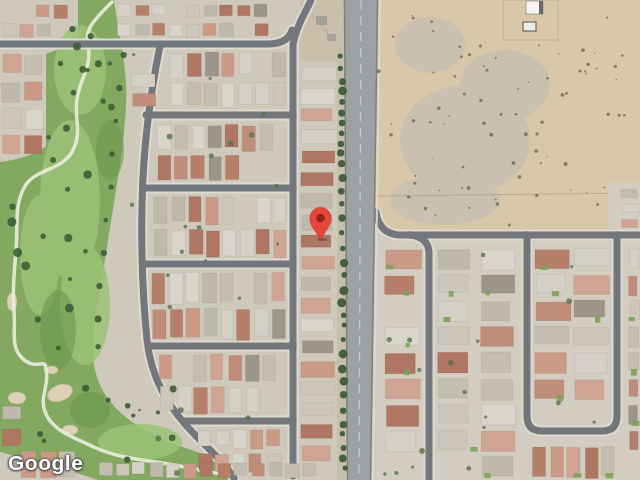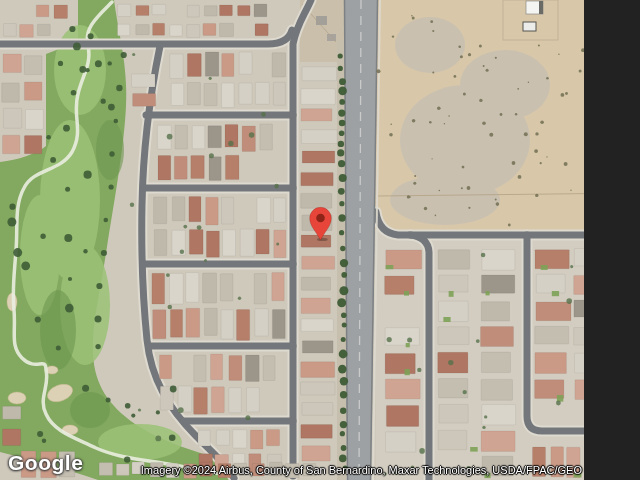--- a/index.html
+++ b/index.html
@@ -1,17 +1,17 @@
 <!DOCTYPE html>
 <html><head>
 <meta charset="utf-8">
 <style>
   html,body{margin:0;padding:0;background:#222;}
   #stage{
-    position:relative;width:584px;height:480px;overflow:hidden;
+    position:relative;width:640px;height:480px;overflow:hidden;
     font-family:"Liberation Sans", sans-serif;
     background:var(--ground-west,#CFC9BC);
     user-select:none;
   }
   #map-svg{position:absolute;left:0;top:0;width:640px;height:480px;display:block;}
   #pin{position:absolute;width:27px;height:36px;pointer-events:auto;cursor:pointer;}
   #google-logo{
     position:absolute;left:8px;bottom:5px;
     font-size:21px;font-weight:700;letter-spacing:.5px;color:#fff;
     text-shadow:0 1px 2px rgba(60,60,60,.9),0 0 3px rgba(70,70,70,.8),1px 0 2px rgba(60,60,60,.7),-1px 0 2px rgba(60,60,60,.7);
@@ -538,14 +538,13 @@
 
   <div id="pin" style="left: 306.5px; top: 205px;">
     <svg viewBox="0 0 30 40" width="27" height="36">
       <ellipse cx="17" cy="38.2" rx="6" ry="1.8" fill="rgba(0,0,0,0.25)"></ellipse>
       <path d="M15,39 C9.5,28.5 3,23.5 3,14.5 A12,12 0 1 1 27,14.5 C27,23.5 20.5,28.5 15,39 Z" style="fill:var(--marker-red)" stroke="rgba(120,20,10,0.35)" stroke-width="0.8"></path>
       <circle cx="15" cy="14.5" r="4.8" style="fill:var(--marker-inner-red)"></circle>
     </svg>
   </div>
 
   <div id="google-logo">Google</div>
-  <div id="attribution">Imagery ©2024 Airbus, County of San Bernardino, Maxar Technologies, USDA/FPAC/GEO</div>
 </div>
 
 </body></html>

